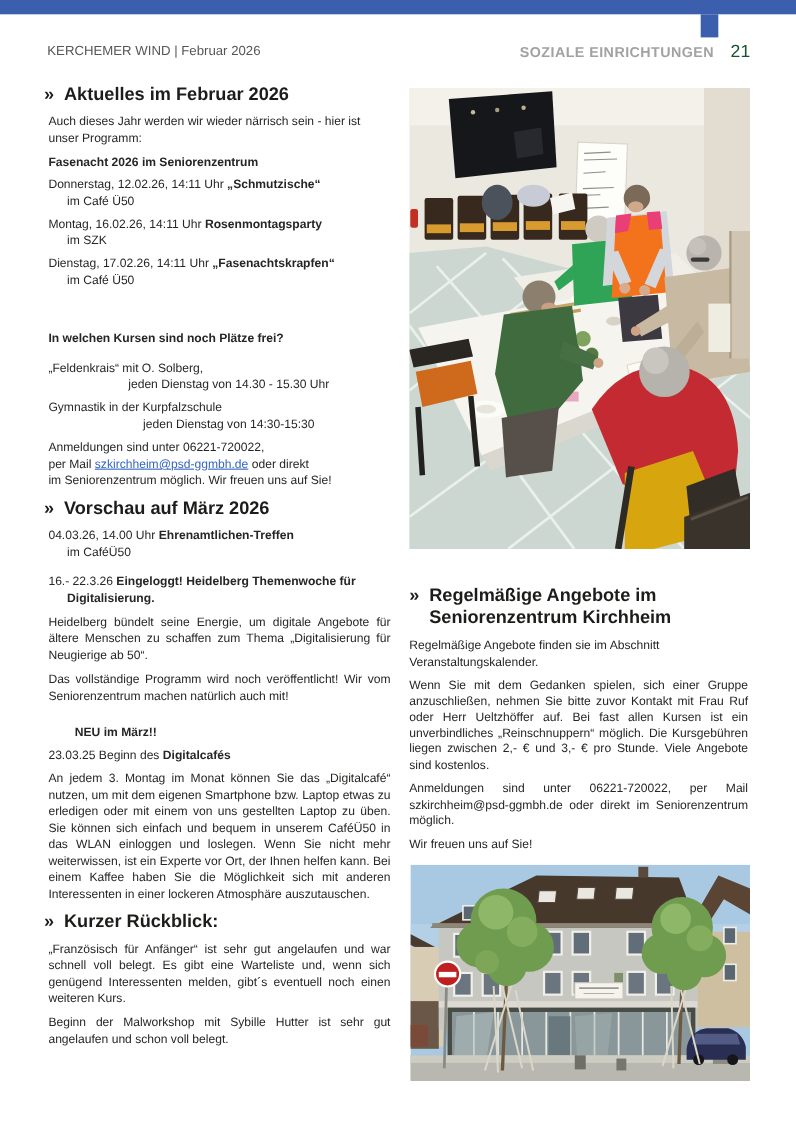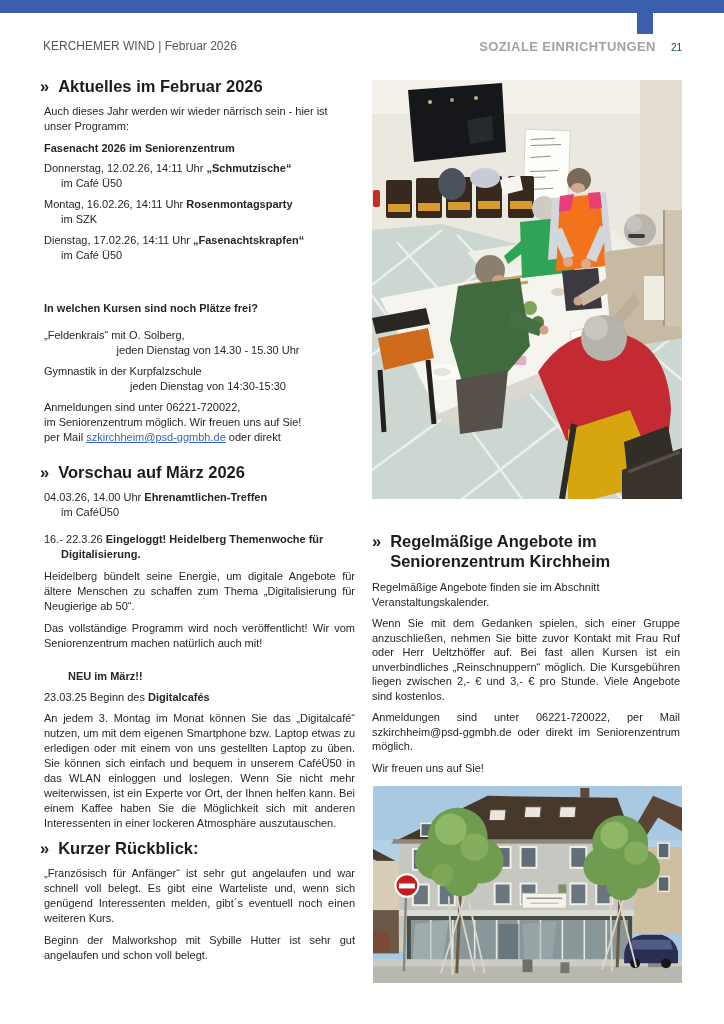--- a/index.html
+++ b/index.html
@@ -8,21 +8,21 @@
     background:#ffffff;overflow:hidden;
     font-family:"Liberation Sans","DejaVu Sans",sans-serif;
     color:#262624;
   }
   
   .topbar{position:absolute;left:0;top:0;width:724px;height:13px;background:#3b5fad;}
   .toptab{position:absolute;left:637px;top:13px;width:16px;height:21px;background:#3b5fad;}
   .hdr-left{position:absolute;left:43px;top:39px;font-size:12px;color:#565656;}
   .hdr-right{position:absolute;left:372px;top:39px;width:310px;display:flex;justify-content:flex-end;align-items:baseline;gap:15px;}
   .hdr-sec{font-size:13px;font-weight:bold;color:#a2a2a2;letter-spacing:0.4px;}
-  .hdr-num{font-size:10px;color:#14532d;}
+  .hdr-num{font-size:16px;color:#14532d;}
   
   .col-left{position:absolute;left:44px;top:76px;width:311px;font-size:11px;line-height:15px;}
   .col-right{position:absolute;left:372px;top:531px;width:308px;font-size:11px;line-height:14.5px;}
   h2.sec{display:flex;gap:9px;margin:0 0 8px 0;font-size:16.5px;line-height:20px;font-weight:bold;color:#1c1c1a;}
   h2.sec .mk{flex:0 0 auto;margin-left:-4px;}
   p{margin:0 0 7px 0;}
   .j{text-align:justify;}
   .bold{font-weight:bold;}
   .event{margin:0 0 6px 0;}
   .event .loc{padding-left:17px;}
@@ -79,24 +79,24 @@
 
     <div class="course">
       <div>„Feldenkrais“ mit O. Solberg,</div>
       <div class="l2">jeden Dienstag von 14.30 - 15.30 Uhr</div>
     </div>
     <div class="course">
       <div>Gymnastik in der Kurpfalzschule</div>
       <div class="l2">jeden Dienstag von 14:30-15:30</div>
     </div>
 
-    <div style="margin-bottom:17px;">
+    <div style="margin-bottom:7px;">
       <div>Anmeldungen sind unter 06221-720022,</div>
+      <div><span>per Mail </span><a class="mail">szkirchheim@psd-ggmbh.de</a><span> oder direkt</span></div>
       <div>im Seniorenzentrum möglich. Wir freuen uns auf Sie!</div>
-      <div><span>per Mail </span><a class="mail">szkirchheim@psd-ggmbh.de</a><span> oder direkt</span></div>
     </div>
 
     <h2 class="sec mt-vorschau">
       <span class="mk">»</span>
       <span>Vorschau auf März 2026</span>
     </h2>
 
     <div class="event">
       <div class="ln"><span>04.03.26, 14.00 Uhr </span><b>Ehrenamtlichen-Treffen</b></div>
       <div class="loc">im CaféÜ50</div>

